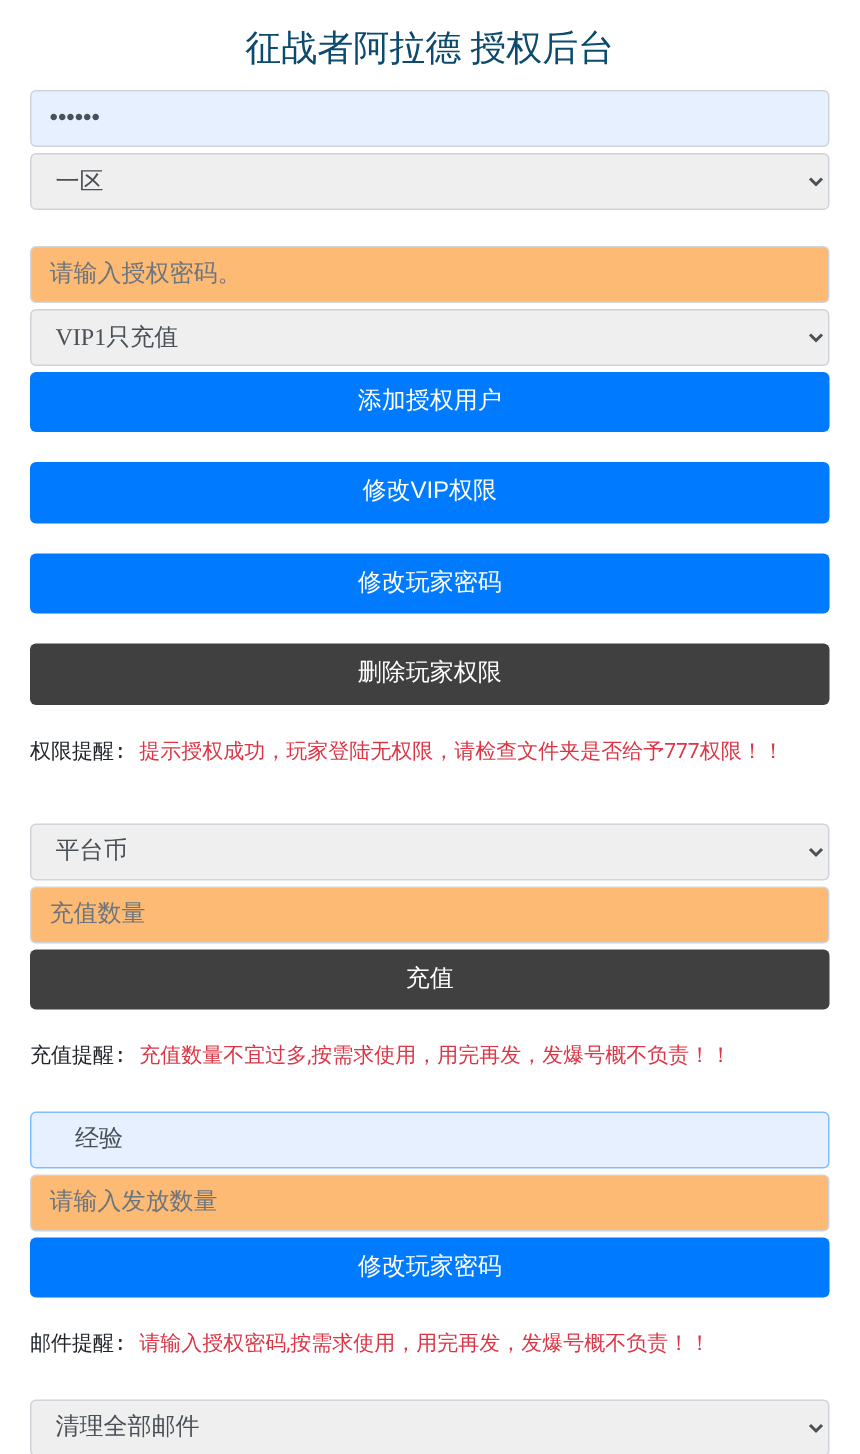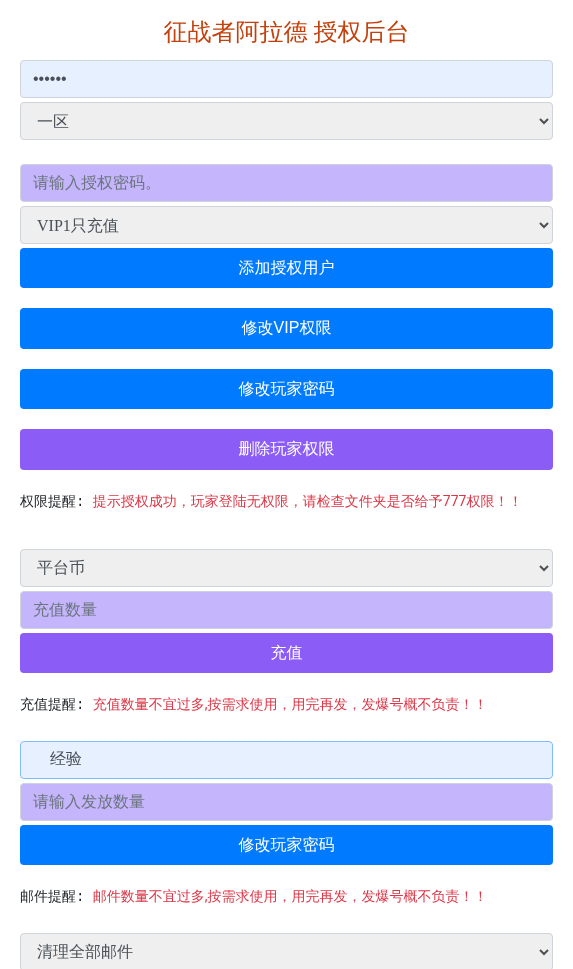--- a/index.html
+++ b/index.html
@@ -11,21 +11,21 @@
       font-family: -apple-system, BlinkMacSystemFont, "Segoe UI", Roboto, "Helvetica Neue", Arial, sans-serif;
       font-size: 14px;
       background: #fff;
       color: #212529;
     }
     .container {
       width: 573px;
       padding: 0 20px;
     }
     .page-title {
-      color: #c2410c;
+      color: #0c4a6e;
       font-size: 24px;
       font-weight: 500;
       text-align: center;
       padding: 16px 0 12px 0;
     }
     .form-group {
       margin-bottom: 4px;
     }
     .section-gap {
       margin-top: 24px;
@@ -34,21 +34,21 @@
       margin-top: 36px;
     }
     input.form-control,
     select.form-control {
       display: block;
       width: 100%;
       padding: 8px 12px;
       font-size: 16px;
       line-height: 1.5;
       color: #495057;
-      background-color: #c4b5fd;
+      background-color: #fdba74;
       border: 1px solid #ced4da;
       border-radius: 4px;
       height: 38px;
     }
     input.form-control::placeholder {
       color: #6c757d;
       opacity: 1;
     }
     input.form-control.highlighted,
     .highlighted {
@@ -69,21 +69,21 @@
       color: #fff;
       border: none;
       border-radius: 4px;
       cursor: pointer;
       margin-bottom: 20px;
     }
     .btn-primary {
       background-color: #007bff;
     }
     .btn-danger {
-      background-color: #8b5cf6;
+      background-color: #404040;
     }
     .tip-line {
       font-size: 14px;
       line-height: 1.6;
       margin-top: 2px;
     }
     .tip-prefix {
       color: #212529;
       display: inline;
       font-family: Liberation Mono, monospace;
@@ -146,21 +146,21 @@
     <div class="form-group">
       <input type="text" class="form-control highlighted" style="border-color: rgb(128, 189, 255); padding-left: 29px;" value="经验">
     </div>
     <div class="form-group">
       <input type="text" class="form-control" placeholder="请输入发放数量" style="">
     </div>
     <button class="btn btn-primary">修改玩家密码</button>
   </div>
 
   <div class="tip-line section-gap-lg">
-    <span class="tip-prefix">邮件提醒: </span><span class="tip-text">邮件数量不宜过多,按需求使用，用完再发，发爆号概不负责！！</span>
+    <span class="tip-prefix">邮件提醒: </span><span class="tip-text">请输入授权密码,按需求使用，用完再发，发爆号概不负责！！</span>
   </div>
 
   <div class="section-gap">
     <div class="form-group">
       <select class="form-control">
         <option>清理全部邮件</option>
       </select>
     </div>
     <button class="btn btn-primary">清理</button>
   </div>

